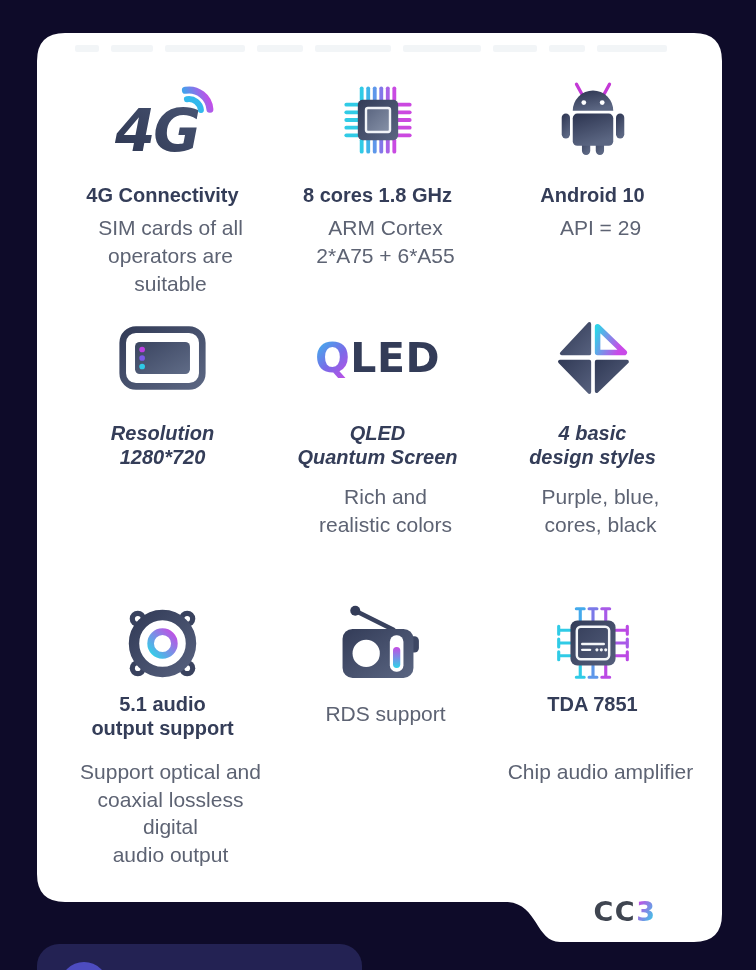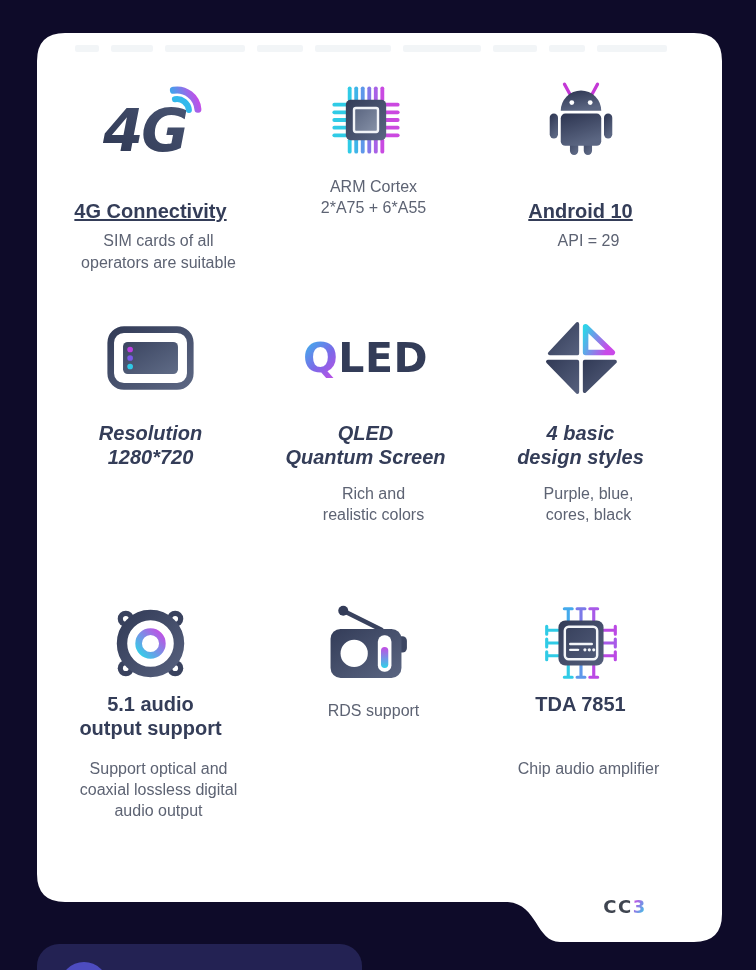--- a/index.html
+++ b/index.html
@@ -10,37 +10,37 @@
   .lower-panel{position:absolute;left:37px;top:944px;width:325px;height:30px;
                border-radius:22px 22px 0 0;background:#232253;}
   .lower-circle{position:absolute;left:60px;top:962px;width:48px;height:48px;
                 border-radius:50%;background:#4d4cc0;}
   
   .ghost-row{position:absolute;left:75px;top:45px;display:flex;gap:12px;opacity:.55;}
   .ghost-row div{height:7px;border-radius:2px;background:#e9edf2;}
   
   .grid{position:absolute;left:37px;top:33px;width:626px;height:869px;
         display:grid;grid-template-columns:repeat(3,215px);
-        grid-template-rows:270px 275px auto;padding-left:6px;box-sizing:border-box;}
+        grid-template-rows:270px 275px auto;padding-left:18px;box-sizing:border-box;}
   .cell{display:flex;flex-direction:column;align-items:center;text-align:center;}
   .icon-box{height:98px;display:flex;align-items:center;justify-content:center;}
   .r1{padding-top:38px;} .r2{padding-top:6px;} .r3{padding-top:16px;}
   .title{font-size:20px;font-weight:700;color:#343d58;line-height:1.22;white-space:pre-line;}
-  .subtitle{font-size:16px;color:#5d6373;line-height:1.32;white-space:pre-line;margin-left:16px;}
-  .r1 .title{margin-top:30px;min-height:24px;text-decoration:underline;} .r1 .subtitle{margin-top:7px;}
+  .subtitle{font-size:21px;color:#5d6373;line-height:1.32;white-space:pre-line;margin-left:16px;}
+  .r1 .title{margin-top:14px;min-height:24px;} .r1 .subtitle{margin-top:7px;}
   .r2 .title{margin-top:14px;min-height:54px;font-style:italic;} .r2 .subtitle{margin-top:8px;}
   .r3 .title{margin-top:0;min-height:58px;} .r3 .subtitle{margin-top:8px;}
   
   .qled{font-size:41px;font-weight:700;letter-spacing:.5px;color:#333c58;
         font-family:"DejaVu Sans",sans-serif;}
   .qled-q{background:linear-gradient(135deg,#3bb4ec 10%,#7b6ae8 55%,#c44ce4 95%);
           -webkit-background-clip:text;background-clip:text;color:transparent;}
   
   .cc3{position:absolute;left:560px;top:896px;width:130px;text-align:center;
-       font-size:18px;font-weight:700;letter-spacing:1.5px;color:#3f4550;
+       font-size:27px;font-weight:700;letter-spacing:1.5px;color:#3f4550;
        font-family:"DejaVu Sans",sans-serif;}
   .cc3-three{background:linear-gradient(120deg,#c44ce4 15%,#35cde6 85%);
              -webkit-background-clip:text;background-clip:text;color:transparent;}
 </style>
 </head>
 <body>
 
 <div class="stage">
 
   <svg class="card-svg" width="756" height="970" viewBox="0 0 756 970">
@@ -119,20 +119,21 @@
               <path d="M39.8 71 V83" stroke="#3fb4e8"></path>
             <path d="M46.6 71 V83" stroke="#5e97ea"></path>
               <path d="M53.4 71 V83" stroke="#8277e8"></path>
             <path d="M60.2 71 V83" stroke="#a861e6"></path>
               <path d="M67 71 V83" stroke="#c94ae2"></path>
           </g>
           <rect x="29" y="29" width="42" height="42" rx="5" fill="url(#gc1)"></rect>
           <rect x="37.5" y="37.5" width="25" height="25" rx="2" fill="url(#gc2)" stroke="#f2f4f8" stroke-width="2.5"></rect>
         </svg>
       </div>
+      <div class="title">8 cores 1.8 GHz</div>
       <div class="subtitle">ARM Cortex
 2*A75 + 6*A55</div>
     </div>
 
     <div class="cell r1">
       <div class="icon-box">
         <svg width="92" height="92" viewBox="0 0 100 100">
           <defs>
             <linearGradient id="ga1" x1="0" y1="0" x2="0.4" y2="1">
               <stop offset="0" stop-color="#2c3450"></stop>

